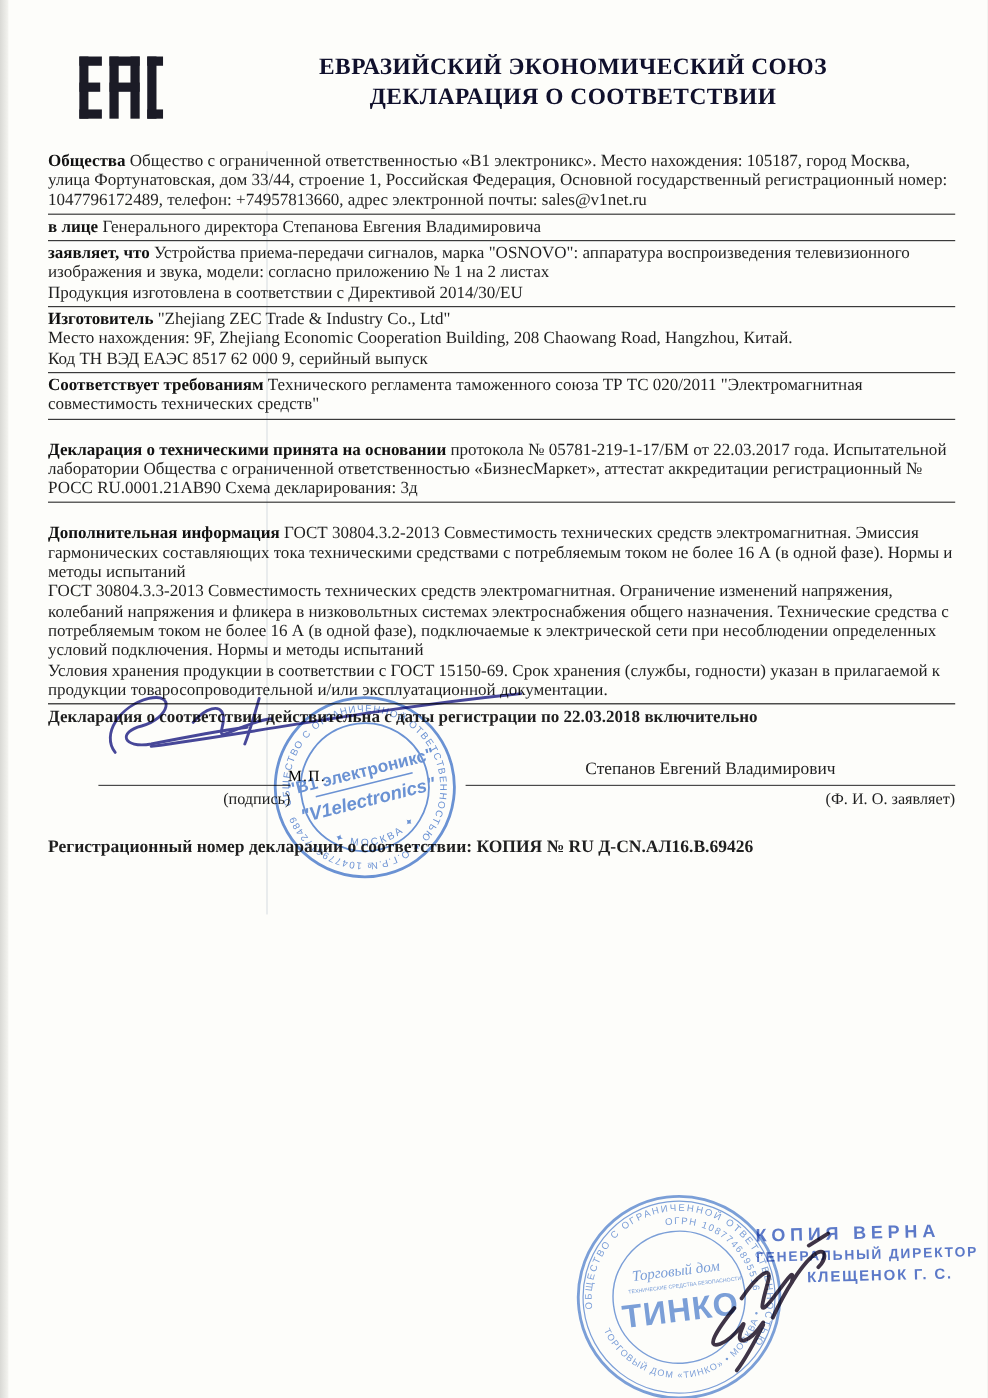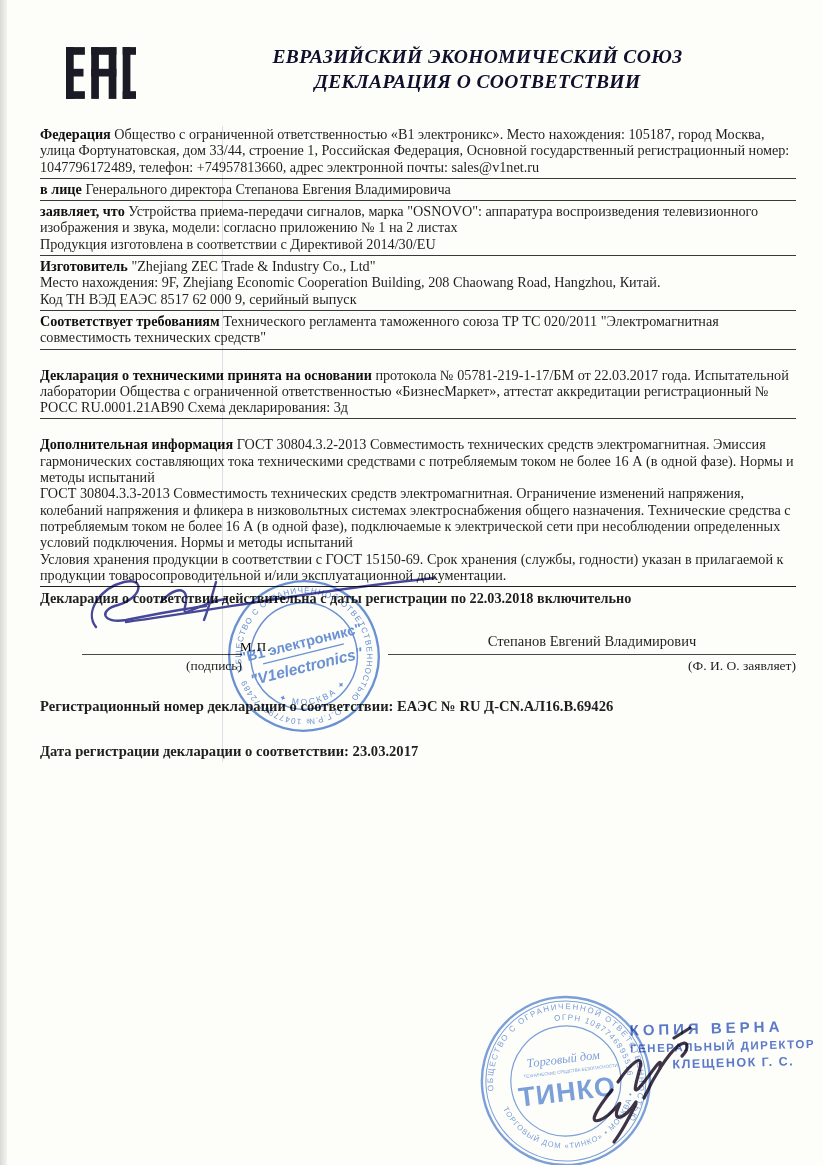--- a/index.html
+++ b/index.html
@@ -10,21 +10,21 @@
     font-family:"Liberation Serif", serif; color:#1f1f1f;
   }
   .page::before{ content:""; position:absolute; left:0; top:0; width:7px; height:100%;
     background:linear-gradient(to right,#d9d9d5,#f4f4f0); }
   .fold-line{ position:absolute; left:222px; top:126px; width:1px; height:636px;
     background:#c9d1da; opacity:.65; }
 
   
   .header{ position:absolute; top:34px; left:40px; right:28px; height:84px; }
   .eac{ position:absolute; left:26px; top:2px; }
-  .titles{ position:absolute; left:120px; right:0; top:10px; text-align:center; color:#10102c;font-style:italic; }
+  .titles{ position:absolute; left:120px; right:0; top:10px; text-align:center; color:#10102c; }
   .titles .t1,.titles .t2{ font-weight:bold; font-size:19.5px; letter-spacing:.4px; line-height:25px; }
 
   
   .doc-body{ position:absolute; top:124px; left:40px; width:756px;
     font-size:14.2px; line-height:16.3px; }
   .block{ border-bottom:1px solid #3a3a3a; padding:2px 0 3px; }
   .block p{ margin:0; }
   b.lbl{ color:#111; }
   .gap{ height:15px; }
   .thick{ border-bottom-width:1.5px; border-bottom-color:#222; }
@@ -82,21 +82,21 @@
       </svg>
     </div>
     <div class="titles">
       <div class="t1">ЕВРАЗИЙСКИЙ ЭКОНОМИЧЕСКИЙ СОЮЗ</div>
       <div class="t2">ДЕКЛАРАЦИЯ О СООТВЕТСТВИИ</div>
     </div>
   </div>
 
   <div class="doc-body">
     <div class="block">
-      <p><b class="lbl">Федерация</b><span> Общество с ограниченной ответственностью «В1 электроникс». Место нахождения: 105187, город Москва, улица Фортунатовская, дом 33/44, строение 1, Российская Федерация, Основной государственный регистрационный номер: 1047796172489, телефон: +74957813660, адрес электронной почты: sales@v1net.ru</span></p>
+      <p><b class="lbl">Общества</b><span> Общество с ограниченной ответственностью «В1 электроникс». Место нахождения: 105187, город Москва, улица Фортунатовская, дом 33/44, строение 1, Российская Федерация, Основной государственный регистрационный номер: 1047796172489, телефон: +74957813660, адрес электронной почты: sales@v1net.ru</span></p>
     </div>
     <div class="block">
       <p><b class="lbl">в лице</b><span> Генерального директора Степанова Евгения Владимировича</span></p>
     </div>
     <div class="block">
       <p><b class="lbl">заявляет, что</b><span> Устройства приема-передачи сигналов, марка "OSNOVO": аппаратура воспроизведения телевизионного изображения и звука, модели: согласно приложению № 1 на 2 листах</span></p>
       <p>Продукция изготовлена в соответствии с Директивой 2014/30/EU</p>
     </div>
     <div class="block">
       <p><b class="lbl">Изготовитель</b><span> "Zhejiang ZEC Trade &amp; Industry Co., Ltd"</span></p>
@@ -120,22 +120,21 @@
 
     <div class="sig-row">
       <div class="sig-line sig-l"></div>
       <div class="cap cap-l">(подпись)</div>
       <div class="mp">М.П.</div>
       <div class="declarant">Степанов Евгений Владимирович</div>
       <div class="sig-line sig-r"></div>
       <div class="cap cap-r">(Ф. И. О. заявляет)</div>
     </div>
 
-    <p class="regline"><b>Регистрационный номер декларации о соответствии:</b><b> ЕАЭС № RU Д-CN.АЛ16.В.69426</b></p>
-    <p class="dateline"><b>Дата регистрации декларации о соответствии:</b><b>  23.03.2017</b></p>
+    <p class="regline"><b>Регистрационный номер декларации о соответствии:</b><b> КОПИЯ № RU Д-CN.АЛ16.В.69426</b></p>
   </div>
 
   <svg class="stamp sig-blue" width="400" height="80" viewBox="0 0 400 80">
     <g stroke="#3d3d96" stroke-width="2.4" fill="none" stroke-linecap="round">
       <path d="M 30,55 C 18,40 34,16 58,10 C 80,5 76,26 52,33 C 32,38 36,52 60,48 C 90,42 110,38 140,34"></path>
       <path d="M 95,30 C 105,18 118,14 120,24 C 122,34 112,44 126,38 C 140,32 150,28 160,27"></path>
       <path d="M 60,50 C 150,38 250,18 368,6"></path>
       <path d="M 150,10 C 146,24 142,38 138,48"></path>
     </g>
   </svg>

